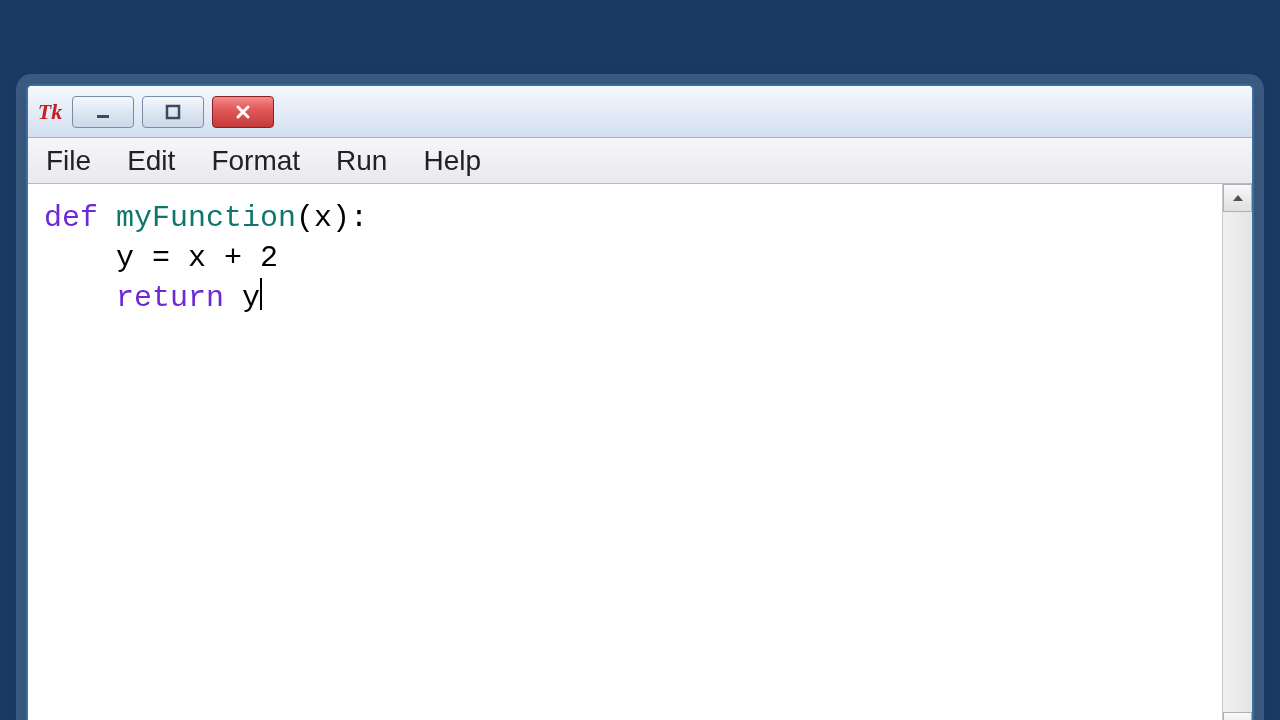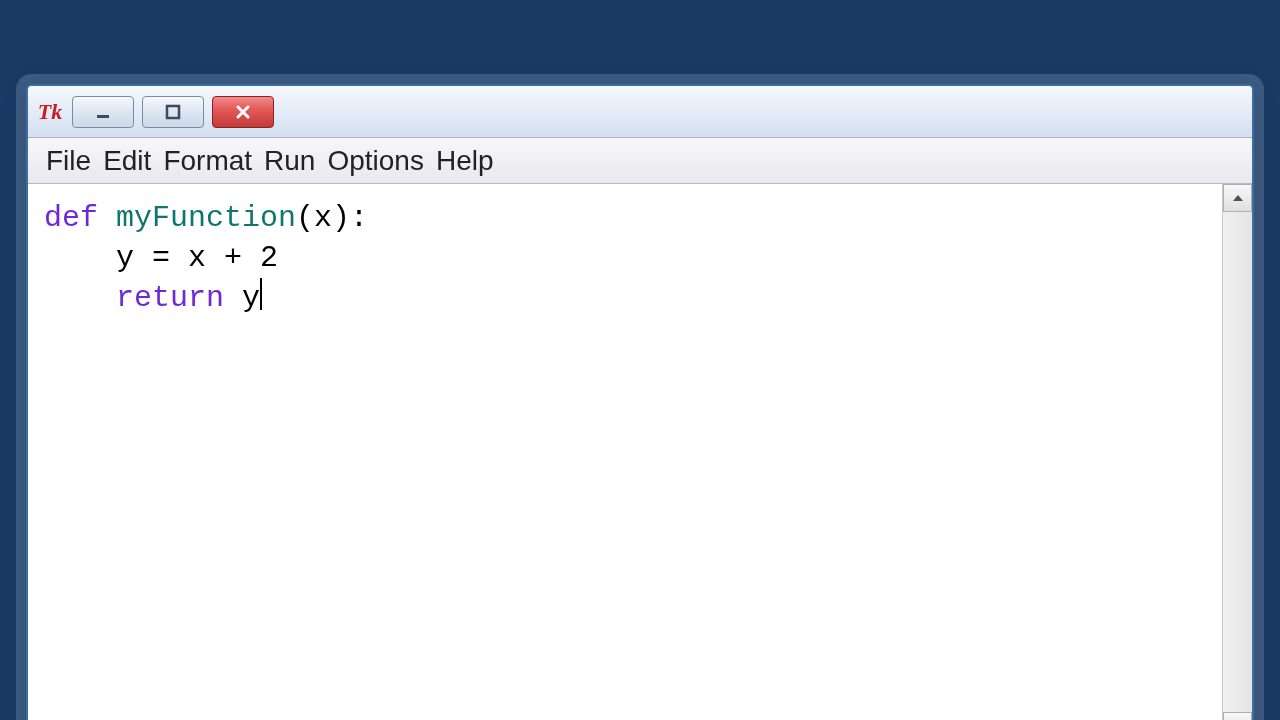--- a/index.html
+++ b/index.html
@@ -77,20 +77,21 @@
       color: #fff;
     }
     .win-btn svg { display: block; }
     .menubar {
       height: 46px;
       background: linear-gradient(to bottom, #f7f7f9 0%, #e9e9ee 100%);
       border-bottom: 1px solid #b8b8c0;
       display: flex;
       align-items: center;
       padding: 0 12px;
+      gap: 24px;
     }
     .menu-item {
       font-size: 28px;
       color: #222;
       cursor: pointer;
       padding: 2px 6px;
     }
     .editor-area {
       flex: 1;
       display: flex;
@@ -177,21 +178,20 @@
           </svg>
       </div>
     </div>
   </div>
 
   <div class="menubar">
     <span class="menu-item">File</span>
     <span class="menu-item">Edit</span>
     <span class="menu-item">Format</span>
     <span class="menu-item">Run</span>
-    <span class="menu-item">Options</span>
     <span class="menu-item">Help</span>
   </div>
 
   <div class="editor-area">
     <div class="code-content"><span class="kw-orange">def</span><span class="fn-blue"> myFunction</span><span>(x):</span>
 <span>    y = x + 2</span>
 <span class="kw-orange">    return</span><span> y</span><span class="cursor"></span></div>
     <div class="scrollbar-v">
       <div class="scroll-btn">
         <svg width="12" height="8" viewBox="0 0 12 8">

